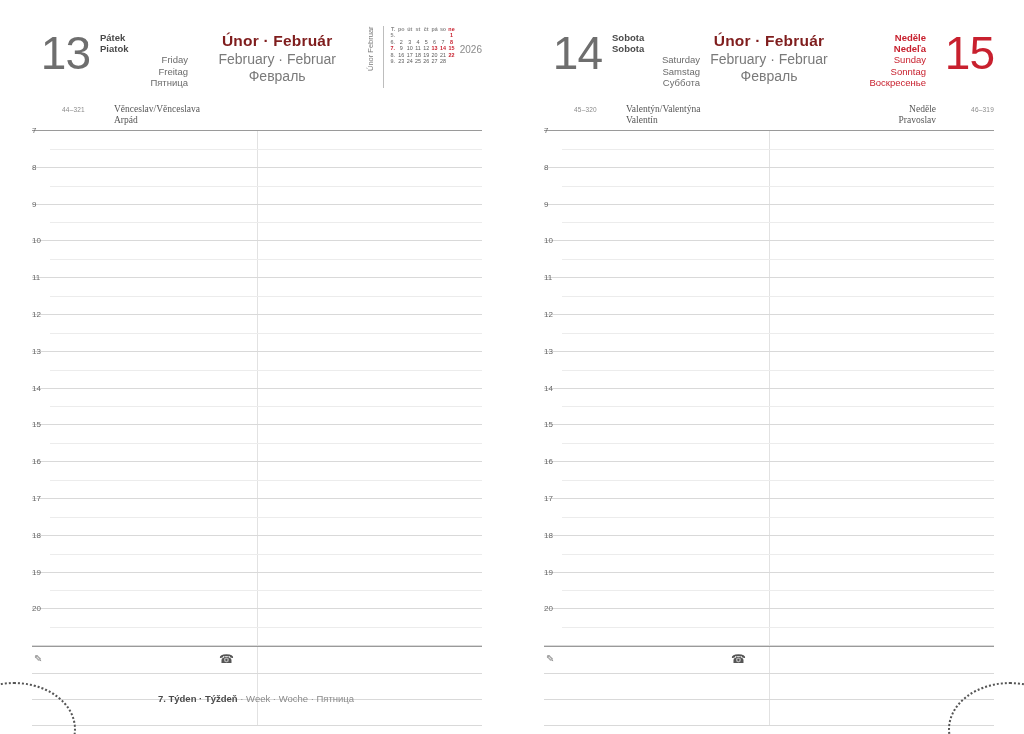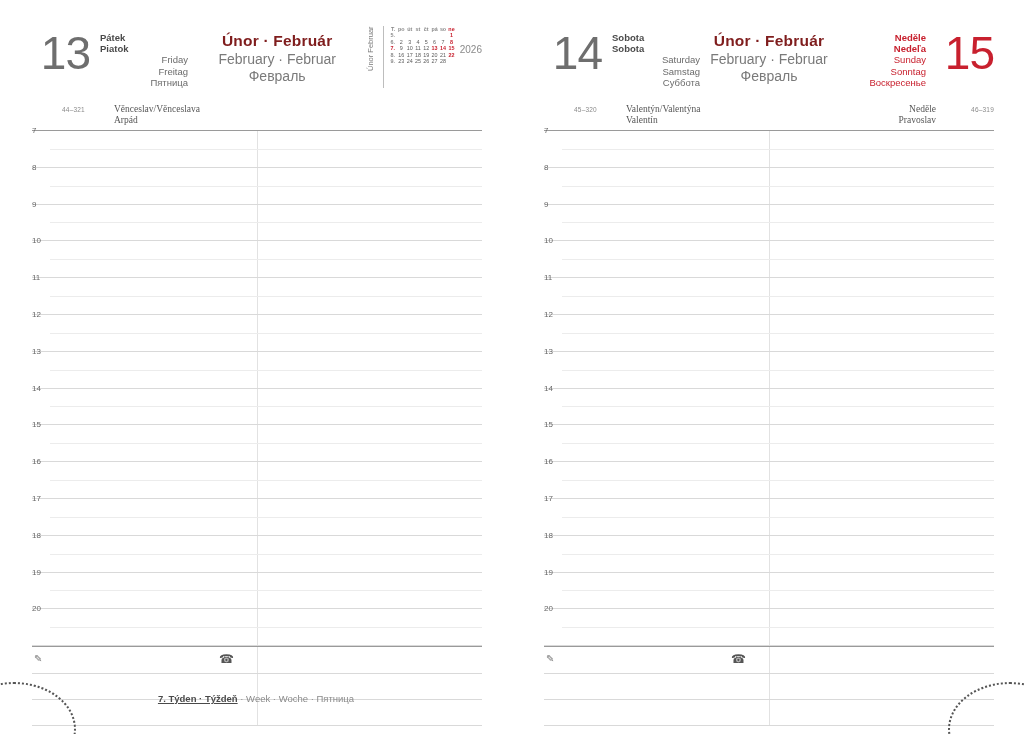--- a/index.html
+++ b/index.html
@@ -108,21 +108,21 @@
   .noterow.first{height:26px;border-bottom:1px solid #d9d9d9;}
   .notes .vsplit2{position:absolute;top:0;bottom:0;left:50%;width:1px;background:#e2e2e2;}
   .pen{position:absolute;left:2px;top:6px;font-size:10px;color:#777;transform:rotate(0deg);}
   .phone{position:absolute;left:50%;margin-left:-38px;top:5px;font-size:12px;color:#555;}
 
   
   .footer{
     position:absolute;left:0;right:0;bottom:30px;text-align:center;
     font-family:"Liberation Sans", sans-serif;font-size:9.5px;color:#8a8a8a;
   }
-  .footer b{color:#4a4a4a;font-weight:bold;text-decoration:underline;}
+  .footer b{color:#4a4a4a;font-weight:bold;}
 
   
   .corner{position:absolute;bottom:-42px;width:120px;height:90px;border:2px dotted #555;border-radius:50%;background:transparent;}
   .corner.l{left:-48px;border-color:#555;}
   .corner.r{right:-48px;}
 </style>
 </head>
 <body>
 
 <div class="spread">

